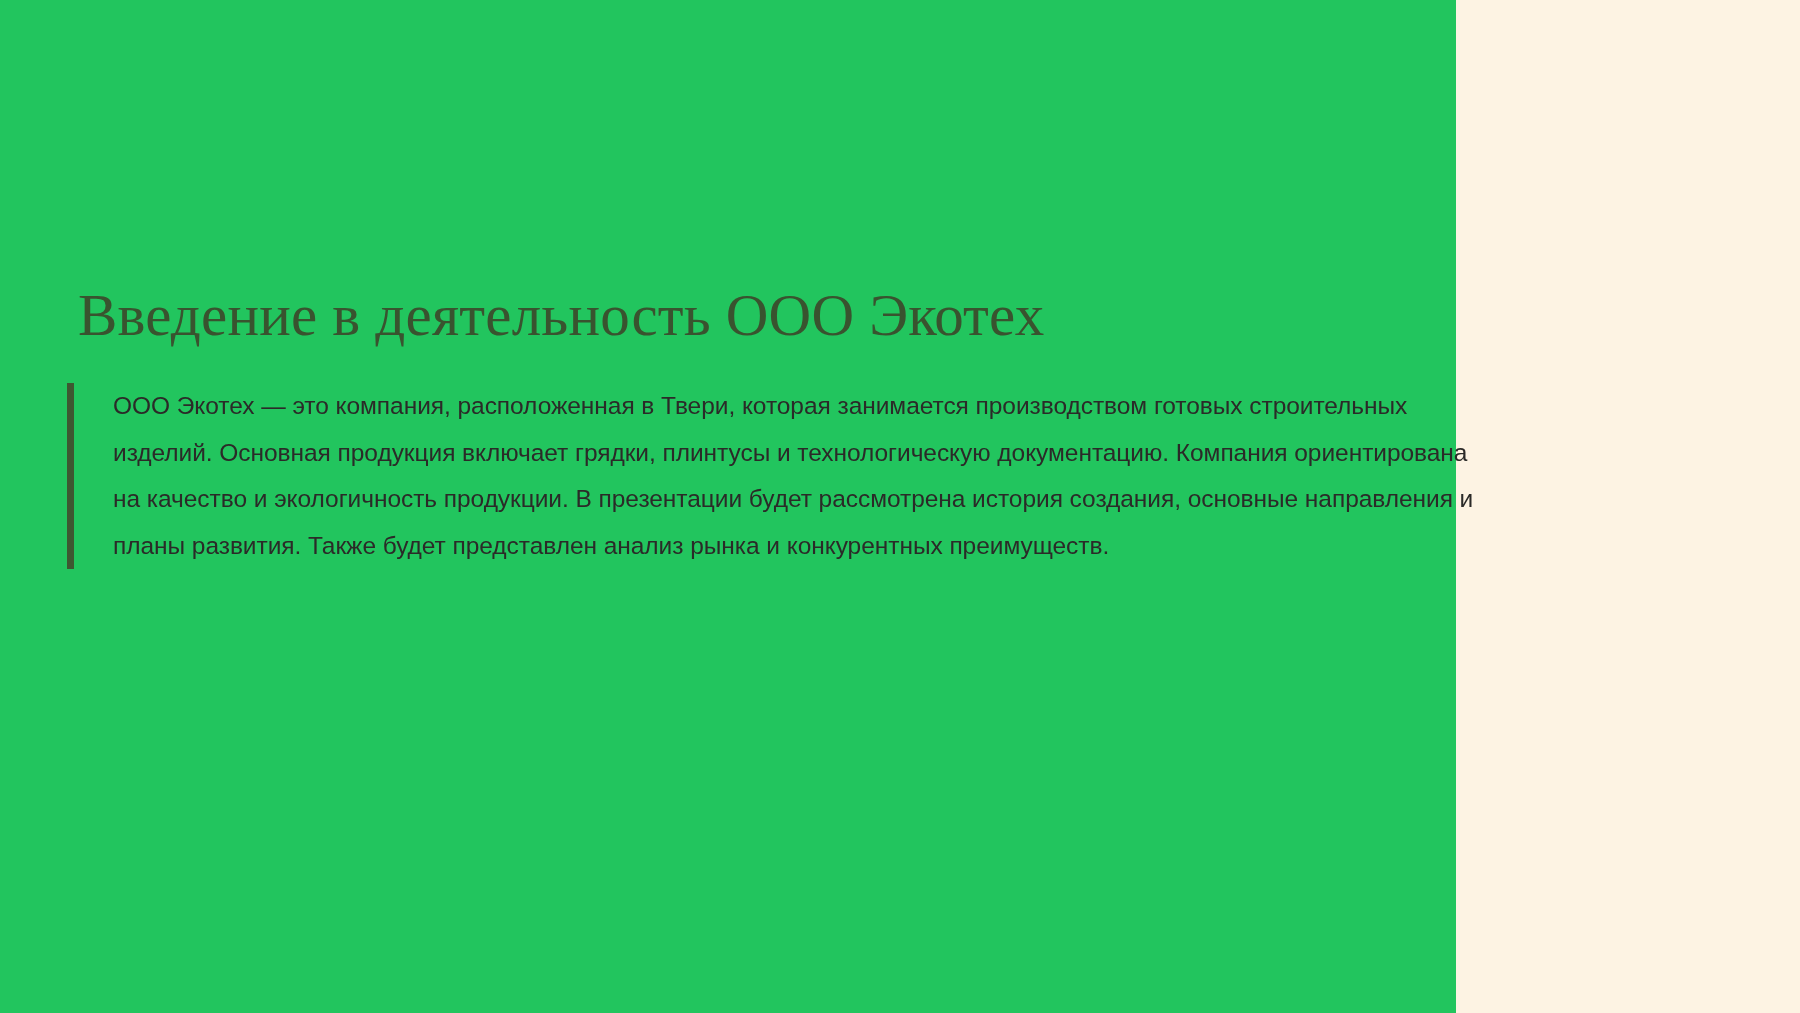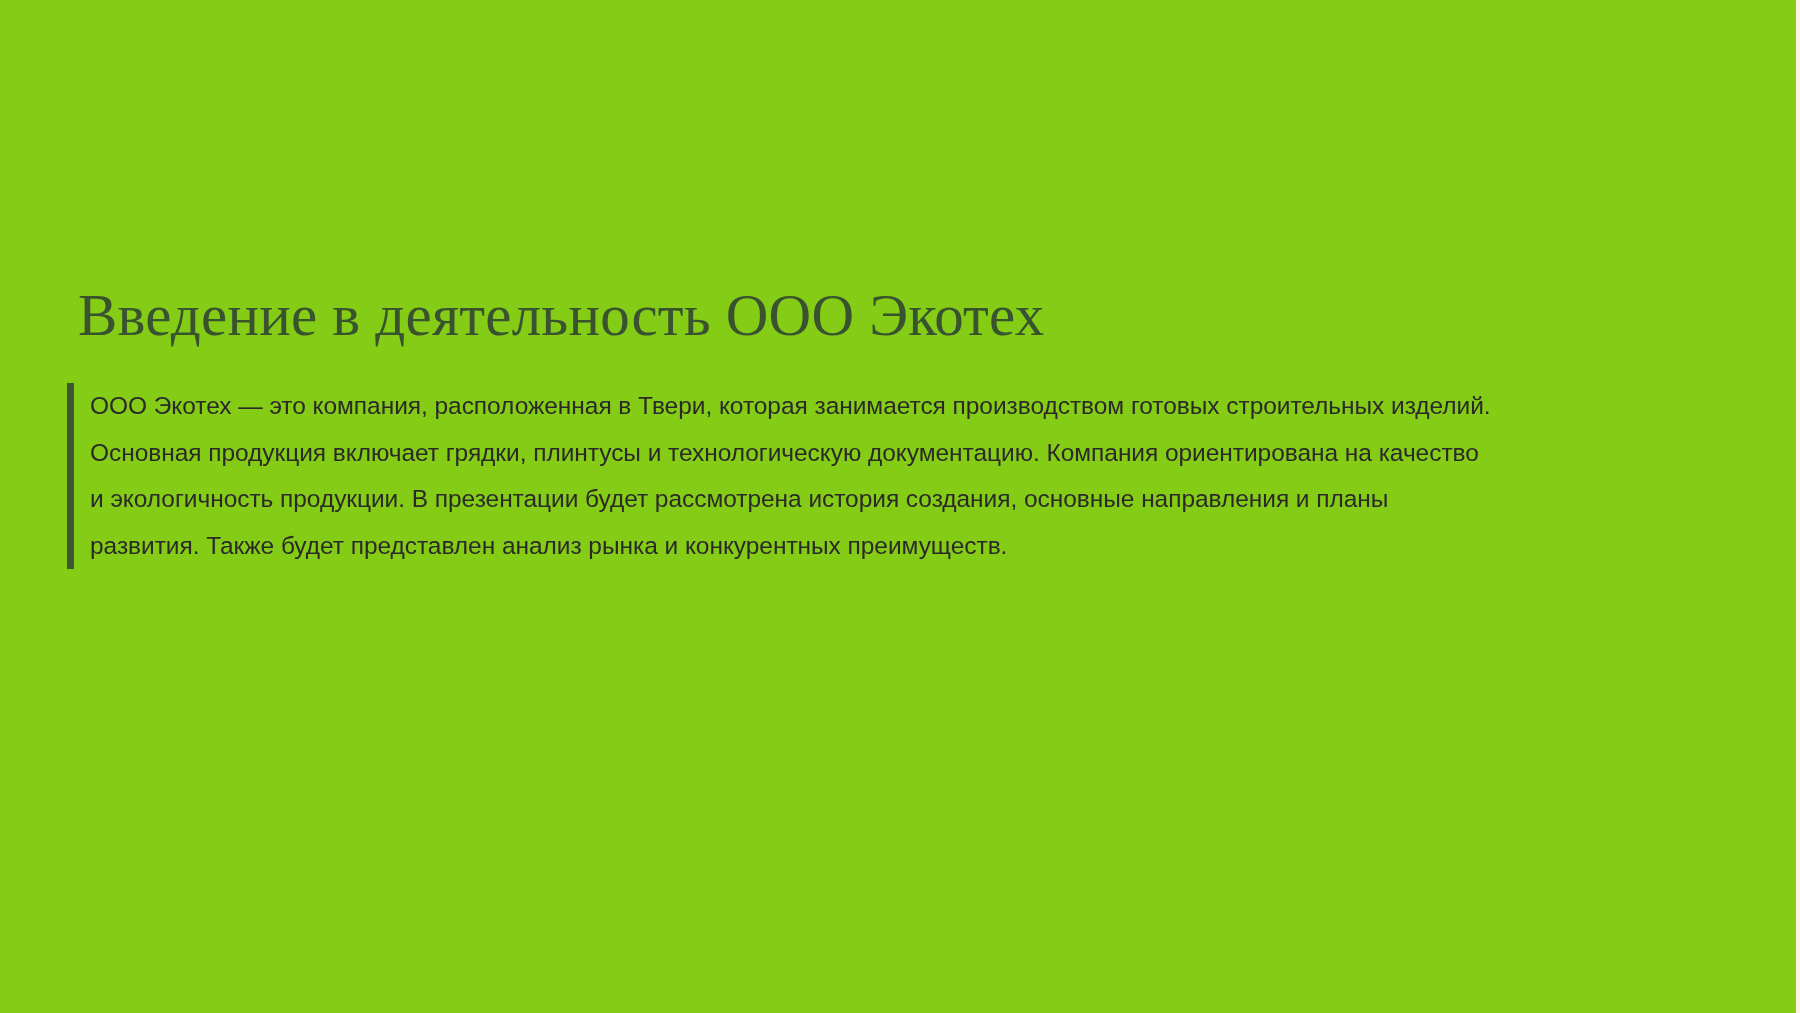--- a/index.html
+++ b/index.html
@@ -11,23 +11,23 @@
     width: 1800px;
     height: 1013px;
     overflow: hidden;
     background: #FDF3E3;
     font-family: "Liberation Sans", sans-serif;
     -webkit-font-smoothing: antialiased;
   }
 
   .slide {
     position: relative;
-    width: 1796px;
+    width: 1456px;
     height: 1013px;
-    background: #84cc16;
+    background: #22c55e;
     box-sizing: border-box;
   }
 
   .slide-title {
     position: absolute;
     left: 78px;
     top: 283px;
     width: 1500px;
     margin: 0;
     font-family: "Liberation Serif", "DejaVu Serif", serif;
@@ -50,21 +50,21 @@
 
   .accent-bar {
     flex: 0 0 auto;
     width: 7px;
     background: #3E5731;
     border-radius: 0;
   }
 
   .body-text-wrap {
     flex: 1 1 auto;
-    padding-left: 16px;
+    padding-left: 39px;
   }
 
   .body-paragraph {
     margin: 0;
     font-family: "Liberation Sans", "DejaVu Sans", sans-serif;
     font-weight: 400;
     font-size: 24.5px;
     line-height: 46.5px;
     color: #2B2A28;
     letter-spacing: -0.05px;

